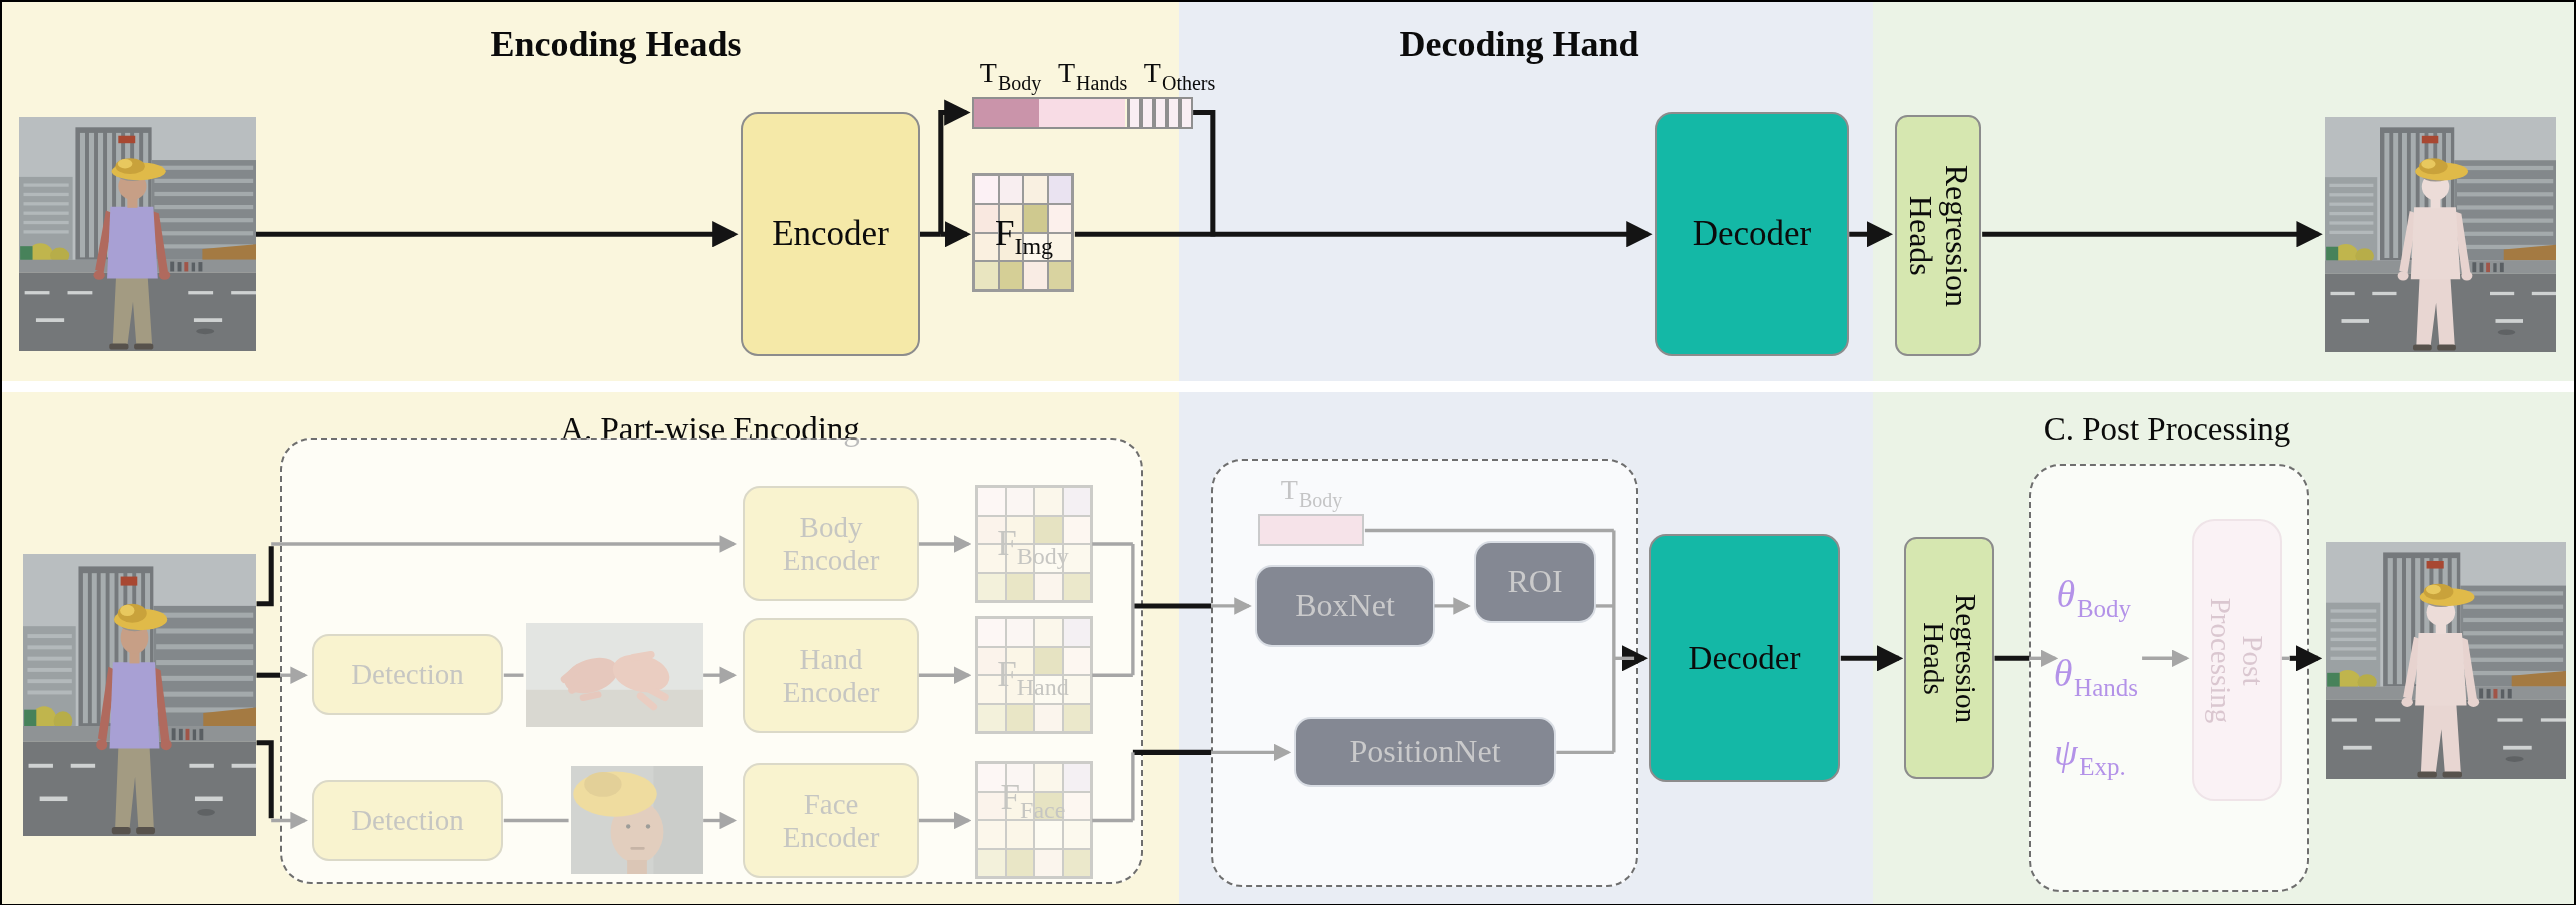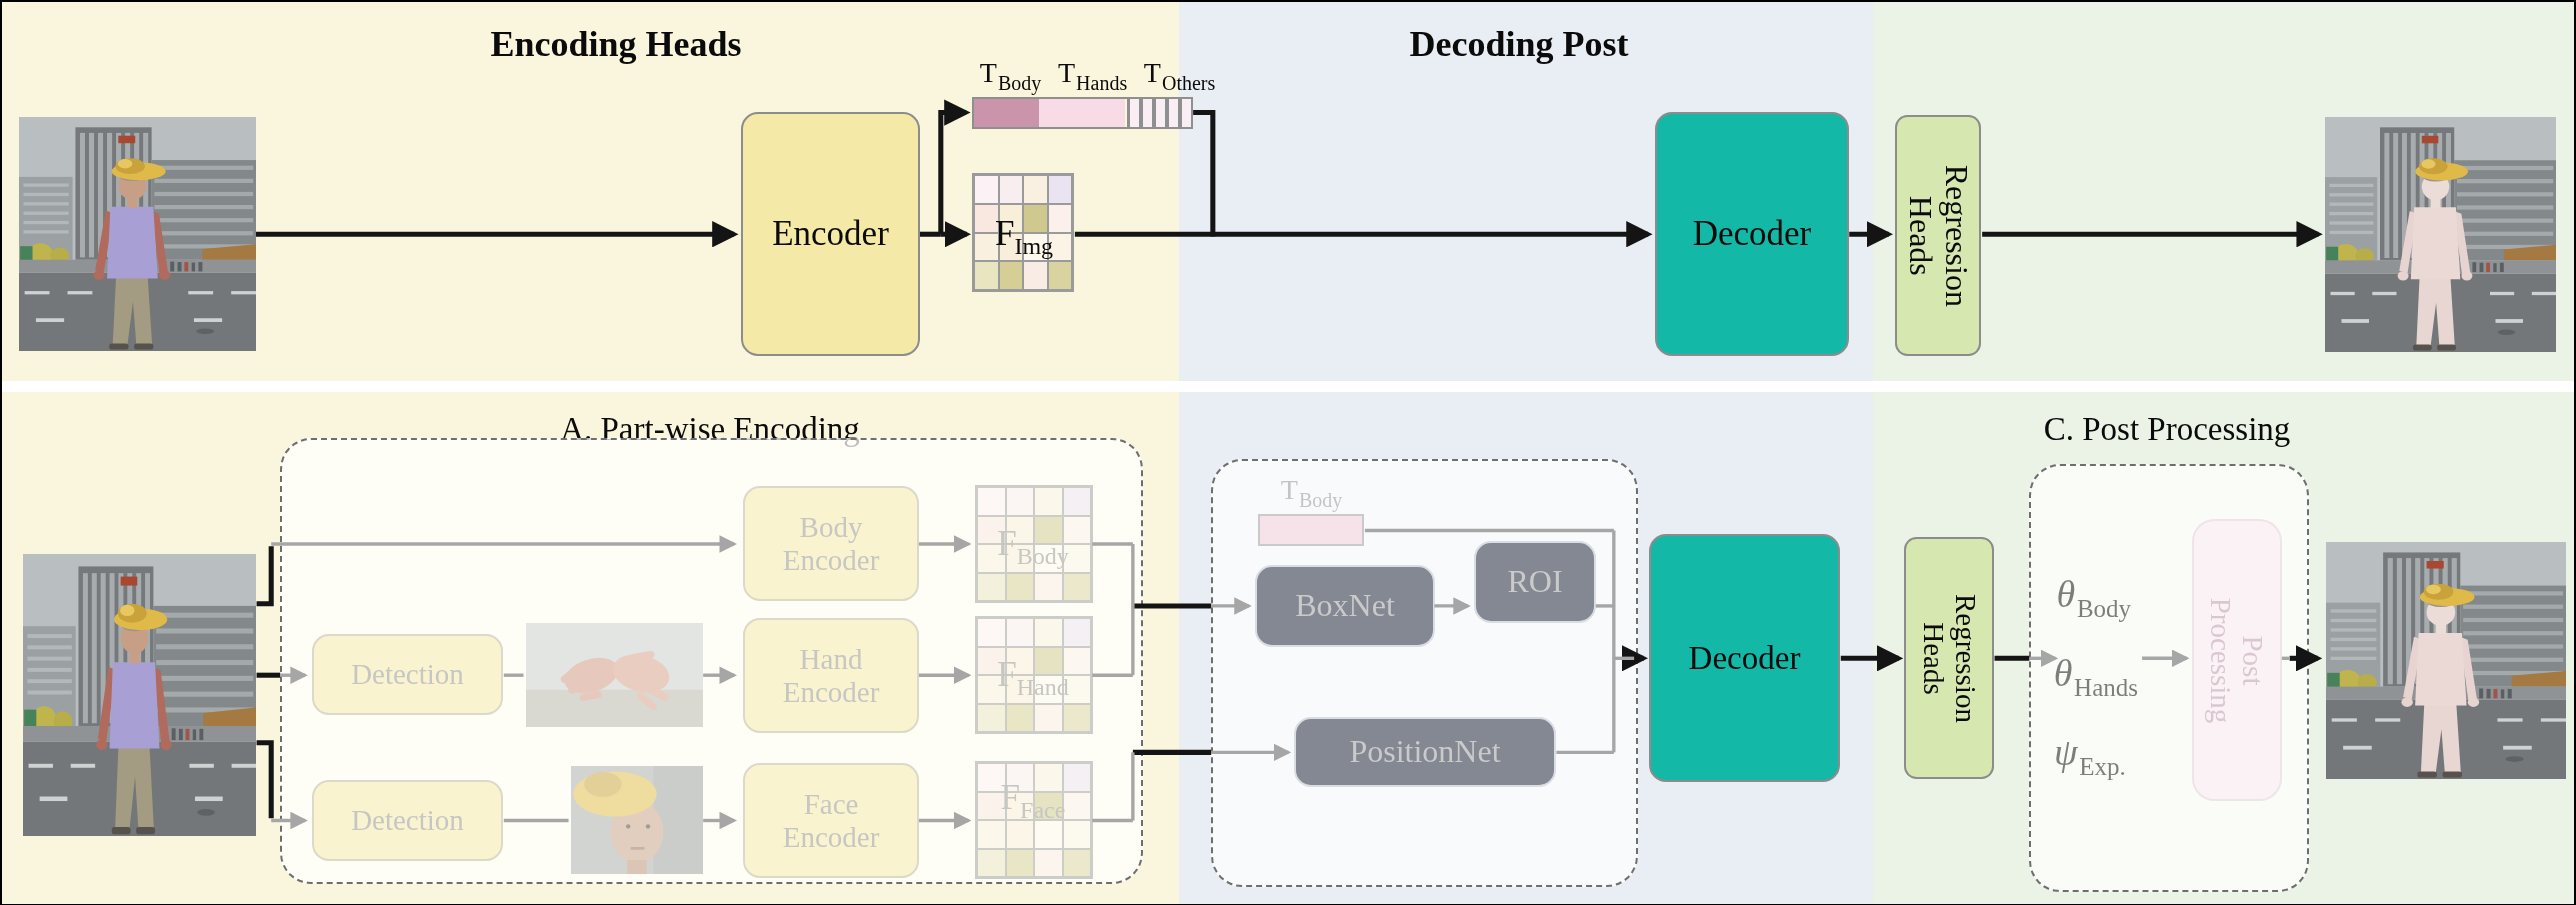--- a/index.html
+++ b/index.html
@@ -47,21 +47,21 @@
   .tlabel .sub{font-size:20px;position:relative;top:8px;left:1.1px;}
   .tlabel.gray{color:#8f8f8f;}
   
   .fgrid{position:absolute;display:grid;grid-template-columns:repeat(4,1fr);
          grid-template-rows:repeat(4,1fr);border:2.3px solid #9a9a9a;box-sizing:border-box;background:#fff;}
   .fgrid i{border:1.1px solid #9a9a9a;}
   .flabel{position:absolute;transform:translate(-50%,-50%);font-size:35px;color:#0b0b0b;white-space:nowrap;}
   .flabel .sub{font-size:24px;position:relative;top:9px;}
   .flabel.gray{color:#8f8f8f;}
   
-  .greek{position:absolute;transform:translate(-50%,-50%);font-size:38px;font-style:italic;color:#000000;white-space:nowrap;}
+  .greek{position:absolute;transform:translate(-50%,-50%);font-size:38px;font-style:italic;color:#6d28d9;white-space:nowrap;}
   .greek .sub{font-style:normal;font-size:25px;position:relative;top:10px;left:1.7px;}
   .faded{opacity:0.5;}
   .photo{position:absolute;overflow:hidden;}
   .photo svg{display:block;width:100%;height:100%;}
   svg.overlay{position:absolute;left:0;top:0;pointer-events:none;}
 </style>
 </head>
 <body>
 
 <div id="page">
@@ -169,21 +169,21 @@
   </svg>
 
   <div class="band enc" style="left:0;top:0;width:1177px;height:379px"></div>
   <div class="band dec" style="left:1177px;top:0;width:694px;height:379px"></div>
   <div class="band reg" style="left:1871px;top:0;width:702px;height:379px"></div>
   <div class="band enc" style="left:0;top:390px;width:1177px;height:513px"></div>
   <div class="band dec" style="left:1177px;top:390px;width:694px;height:513px"></div>
   <div class="band reg" style="left:1871px;top:390px;width:702px;height:513px"></div>
 
   <div class="stage-title" style="left:614px;top:21.4px">Encoding Heads</div>
-  <div class="stage-title" style="left:1517px;top:21.4px">Decoding Post</div>
+  <div class="stage-title" style="left:1517px;top:21.4px">Decoding Hand</div>
 
   <div class="sec-title" style="left:708px;top:409px">A. Part-wise Encoding</div>
   <div class="sec-title" style="left:2165px;top:409px">C. Post Processing</div>
 
   <div class="dashed-box" style="left:278px;top:436px;width:859px;height:442px"></div>
   <div class="dashed-box" style="left:1209px;top:457px;width:423px;height:424px"></div>
   <div class="dashed-box" style="left:2027px;top:462px;width:276px;height:424px"></div>
 
   <svg class="overlay" width="2576" height="906" viewBox="0 0 4574 1608">
     <defs>

